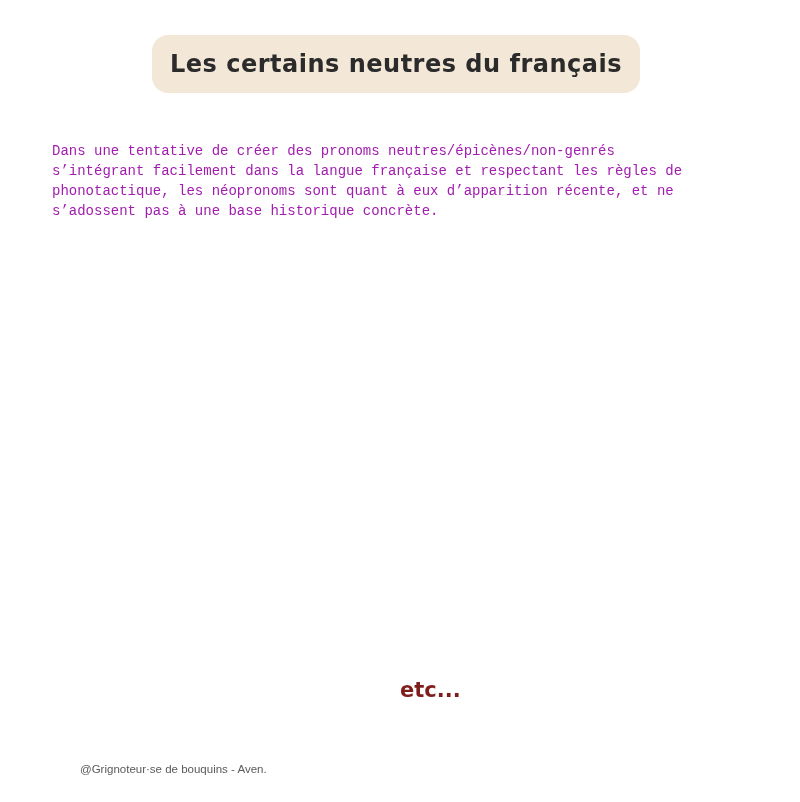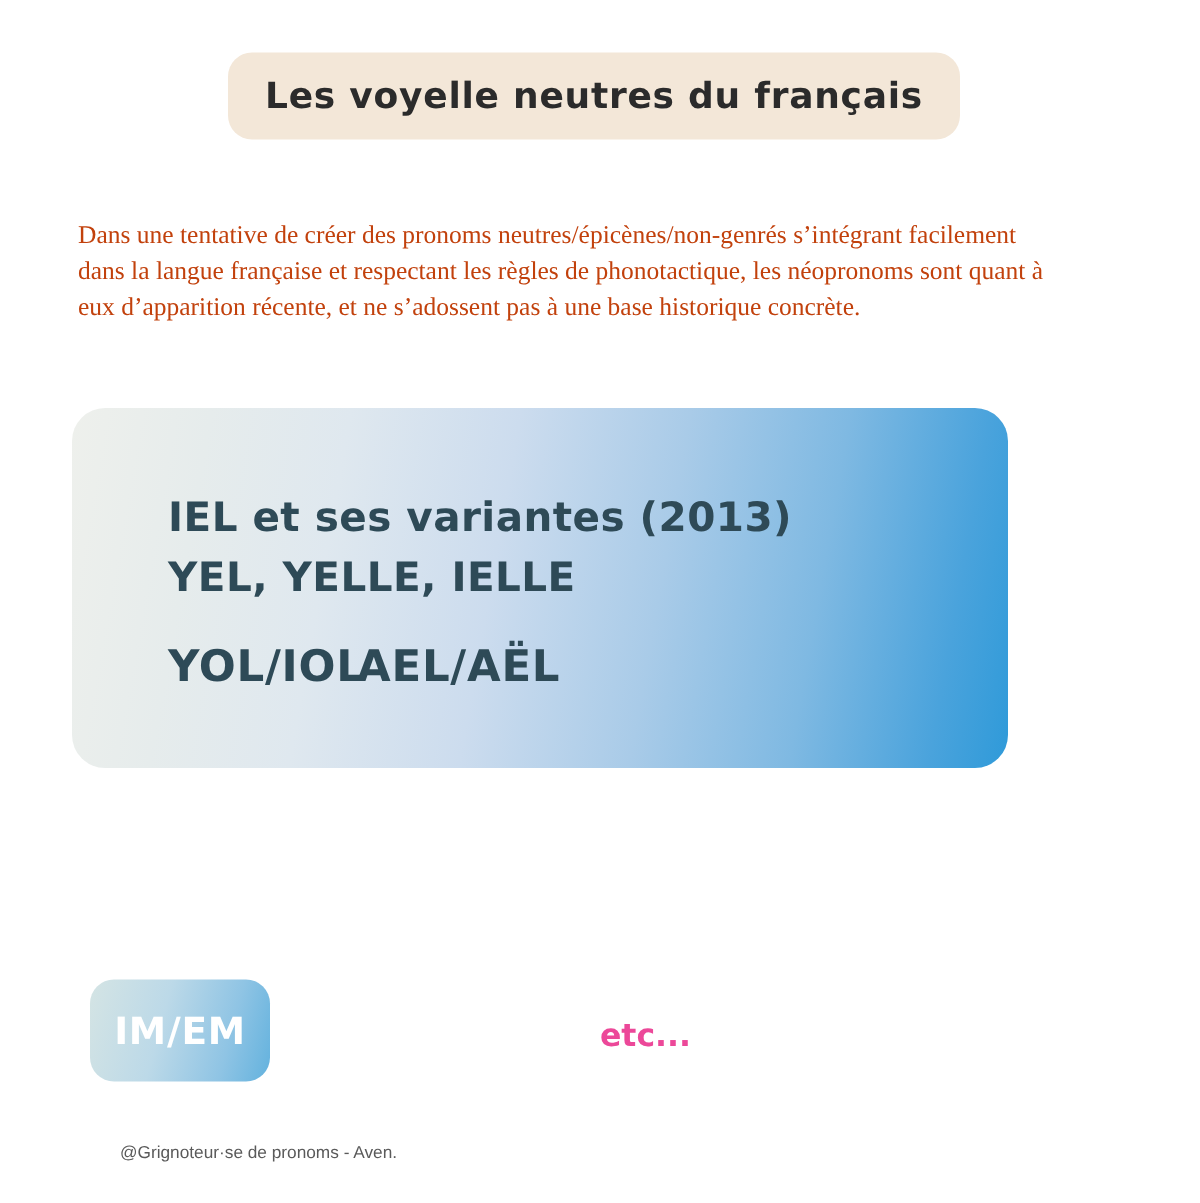--- a/index.html
+++ b/index.html
@@ -39,24 +39,24 @@
     font-size: 24px;
     font-weight: bold;
     letter-spacing: 0.5px;
     color: #2b2b2b;
     white-space: nowrap;
   }
 
   
   .para {
     position: absolute;
-    color: #c2410c;
-    font-size: 17px;
+    color: #a21caf;
+    font-size: 14px;
     line-height: 1.42;
-    font-family: Liberation Serif, serif;
+    font-family: Liberation Mono, monospace;
   }
   .para-1 {
     left: 52px;
     top: 128px;
     width: 660px;
   }
   .para-2 {
     left: 46px;
     top: 530px;
     width: 680px;
@@ -139,50 +139,43 @@
     height: 68px;
     background: linear-gradient(105deg, #dfe6e6 0%, #cfdfe9 35%, #b7d4e8 70%, #9ec9e6 100%);
   }
   .etc-text {
     position: absolute;
     left: 400px;
     top: 678px;
     font-family: "DejaVu Sans", sans-serif;
     font-weight: bold;
     font-size: 21px;
-    color: #ec4899;
+    color: #7f1d1d;
   }
 
   
   .credit {
     position: absolute;
     left: 80px;
     top: 763px;
     font-family: "Liberation Sans", sans-serif;
     font-size: 11.5px;
     color: #5a5a5a;
   }
 </style>
 </head>
 <body>
 
 <div class="page">
 
   <div class="title-banner">
-    <span class="title-text">Les voyelle neutres du français</span>
+    <span class="title-text">Les certains neutres du français</span>
   </div>
 
   <p class="para para-1">Dans une tentative de créer des pronoms neutres/épicènes/non-genrés s’intégrant facilement dans la langue française et respectant les règles de phonotactique, les néopronoms sont quant à eux d’apparition récente, et ne s’adossent pas à une base historique concrète.</p>
 
-  <div class="gradient-card">
-    <span class="card-line card-line-1">IEL et ses variantes (2013)</span>
-    <span class="card-line card-line-2">YEL, YELLE, IELLE</span>
-    <span class="card-line card-line-3">YOL/IOL</span>
-    <span class="card-line card-line-4">AEL/AËL</span>
-  </div>
 
 
-  <div class="chip chip-1">IM/EM</div>
   <span class="etc-text">etc...</span>
 
-  <div class="credit">@Grignoteur·se de pronoms - Aven.</div>
+  <div class="credit">@Grignoteur·se de bouquins - Aven.</div>
 
 </div>
 
 </body></html>

